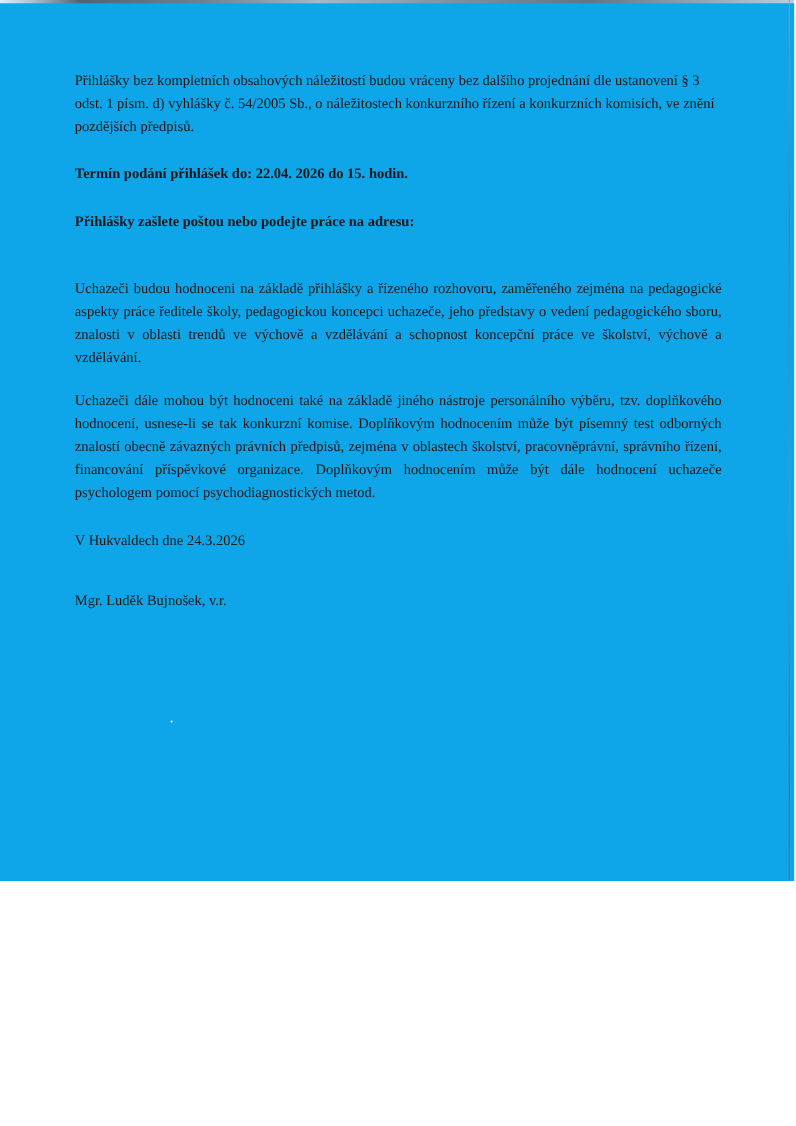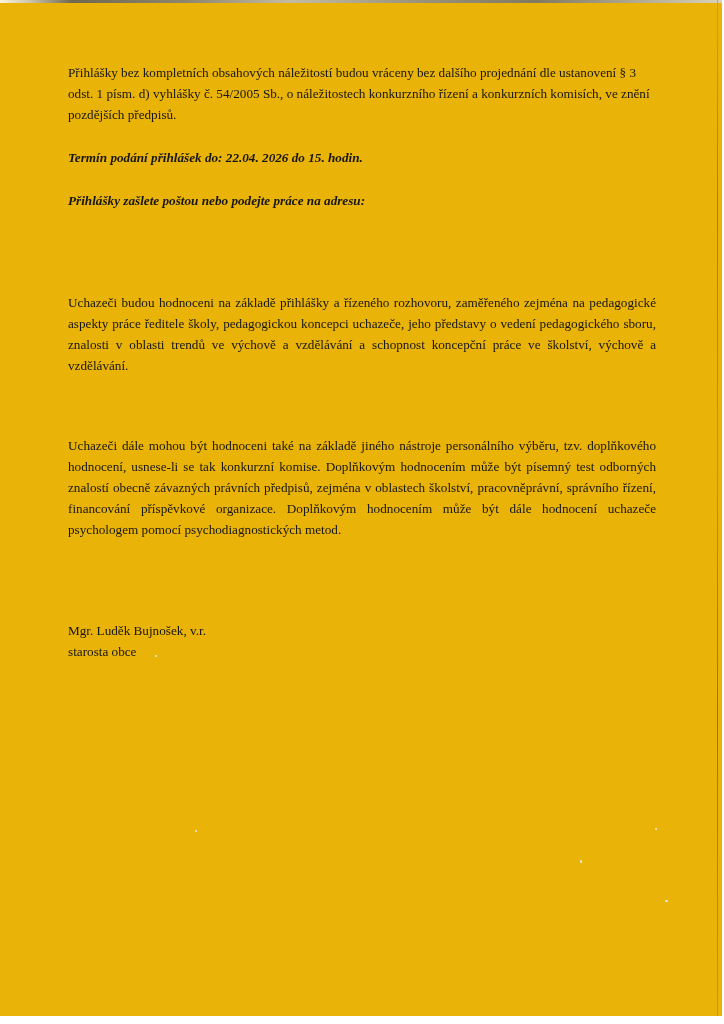--- a/index.html
+++ b/index.html
@@ -5,23 +5,23 @@
 <style>
   html, body {
     margin: 0;
     padding: 0;
     background: #ffffff;
   }
 
   .page {
     position: relative;
     width: 724px;
-    height: 1016px;
+    height: 801px;
     margin: 0;
-    background: #eab308;
+    background: #0ea5e9;
     overflow: hidden;
     font-family: "Liberation Serif", "DejaVu Serif", serif;
     color: #171717;
   }
 
   
   .scan-edge-top {
     position: absolute;
     top: 0;
     left: 0;
@@ -88,37 +88,34 @@
     line-height: 21px;
   }
 
   .para-left {
     text-align: left;
   }
 
   .para-justify {
     text-align: justify;
     text-justify: inter-word;
-    margin-top: 41px;
   }
 
   .bold {
     font-weight: bold;
-    font-style: italic;
   }
 
   .gap-sm { height: 18px; }
   .gap-md { height: 22px; }
   .gap-lg { height: 34px; }
   .gap-xl { height: 40px; }
 
   .sig-block {
     font-size: 13.2px;
     line-height: 18px;
-    margin-top: 24px;
   }
 </style>
 </head>
 <body>
 
 <div class="page">
 
   <div class="scan-edge-top"></div>
   <div class="scan-edge-right"></div>
   <div class="scan-edge-right2"></div>
@@ -146,22 +143,22 @@
     <div class="gap-xl"></div>
 
     <p class="para-justify">Uchazeči budou hodnoceni na základě přihlášky a řízeného rozhovoru, zaměřeného zejména na pedagogické aspekty práce ředitele školy, pedagogickou koncepci uchazeče, jeho představy o vedení pedagogického sboru, znalosti v oblasti trendů ve výchově a vzdělávání a schopnost koncepční práce ve školství, výchově a vzdělávání.</p>
 
     <div class="gap-sm"></div>
 
     <p class="para-justify">Uchazeči dále mohou být hodnoceni také na základě jiného nástroje personálního výběru, tzv. doplňkového hodnocení, usnese-li se tak konkurzní komise. Doplňkovým hodnocením může být písemný test odborných znalostí obecně závazných právních předpisů, zejména v oblastech školství, pracovněprávní, správního řízení, financování příspěvkové organizace. Doplňkovým hodnocením může být dále hodnocení uchazeče psychologem pomocí psychodiagnostických metod.</p>
 
     <div class="gap-md"></div>
 
+    <p class="para-left">V Hukvaldech dne 24.3.2026</p>
 
     <div class="gap-lg"></div>
 
     <div class="sig-block">
       <p>Mgr. Luděk Bujnošek, v.r.</p>
-      <p>starosta obce</p>
     </div>
 
   </div>
 </div>
 
 </body></html>

